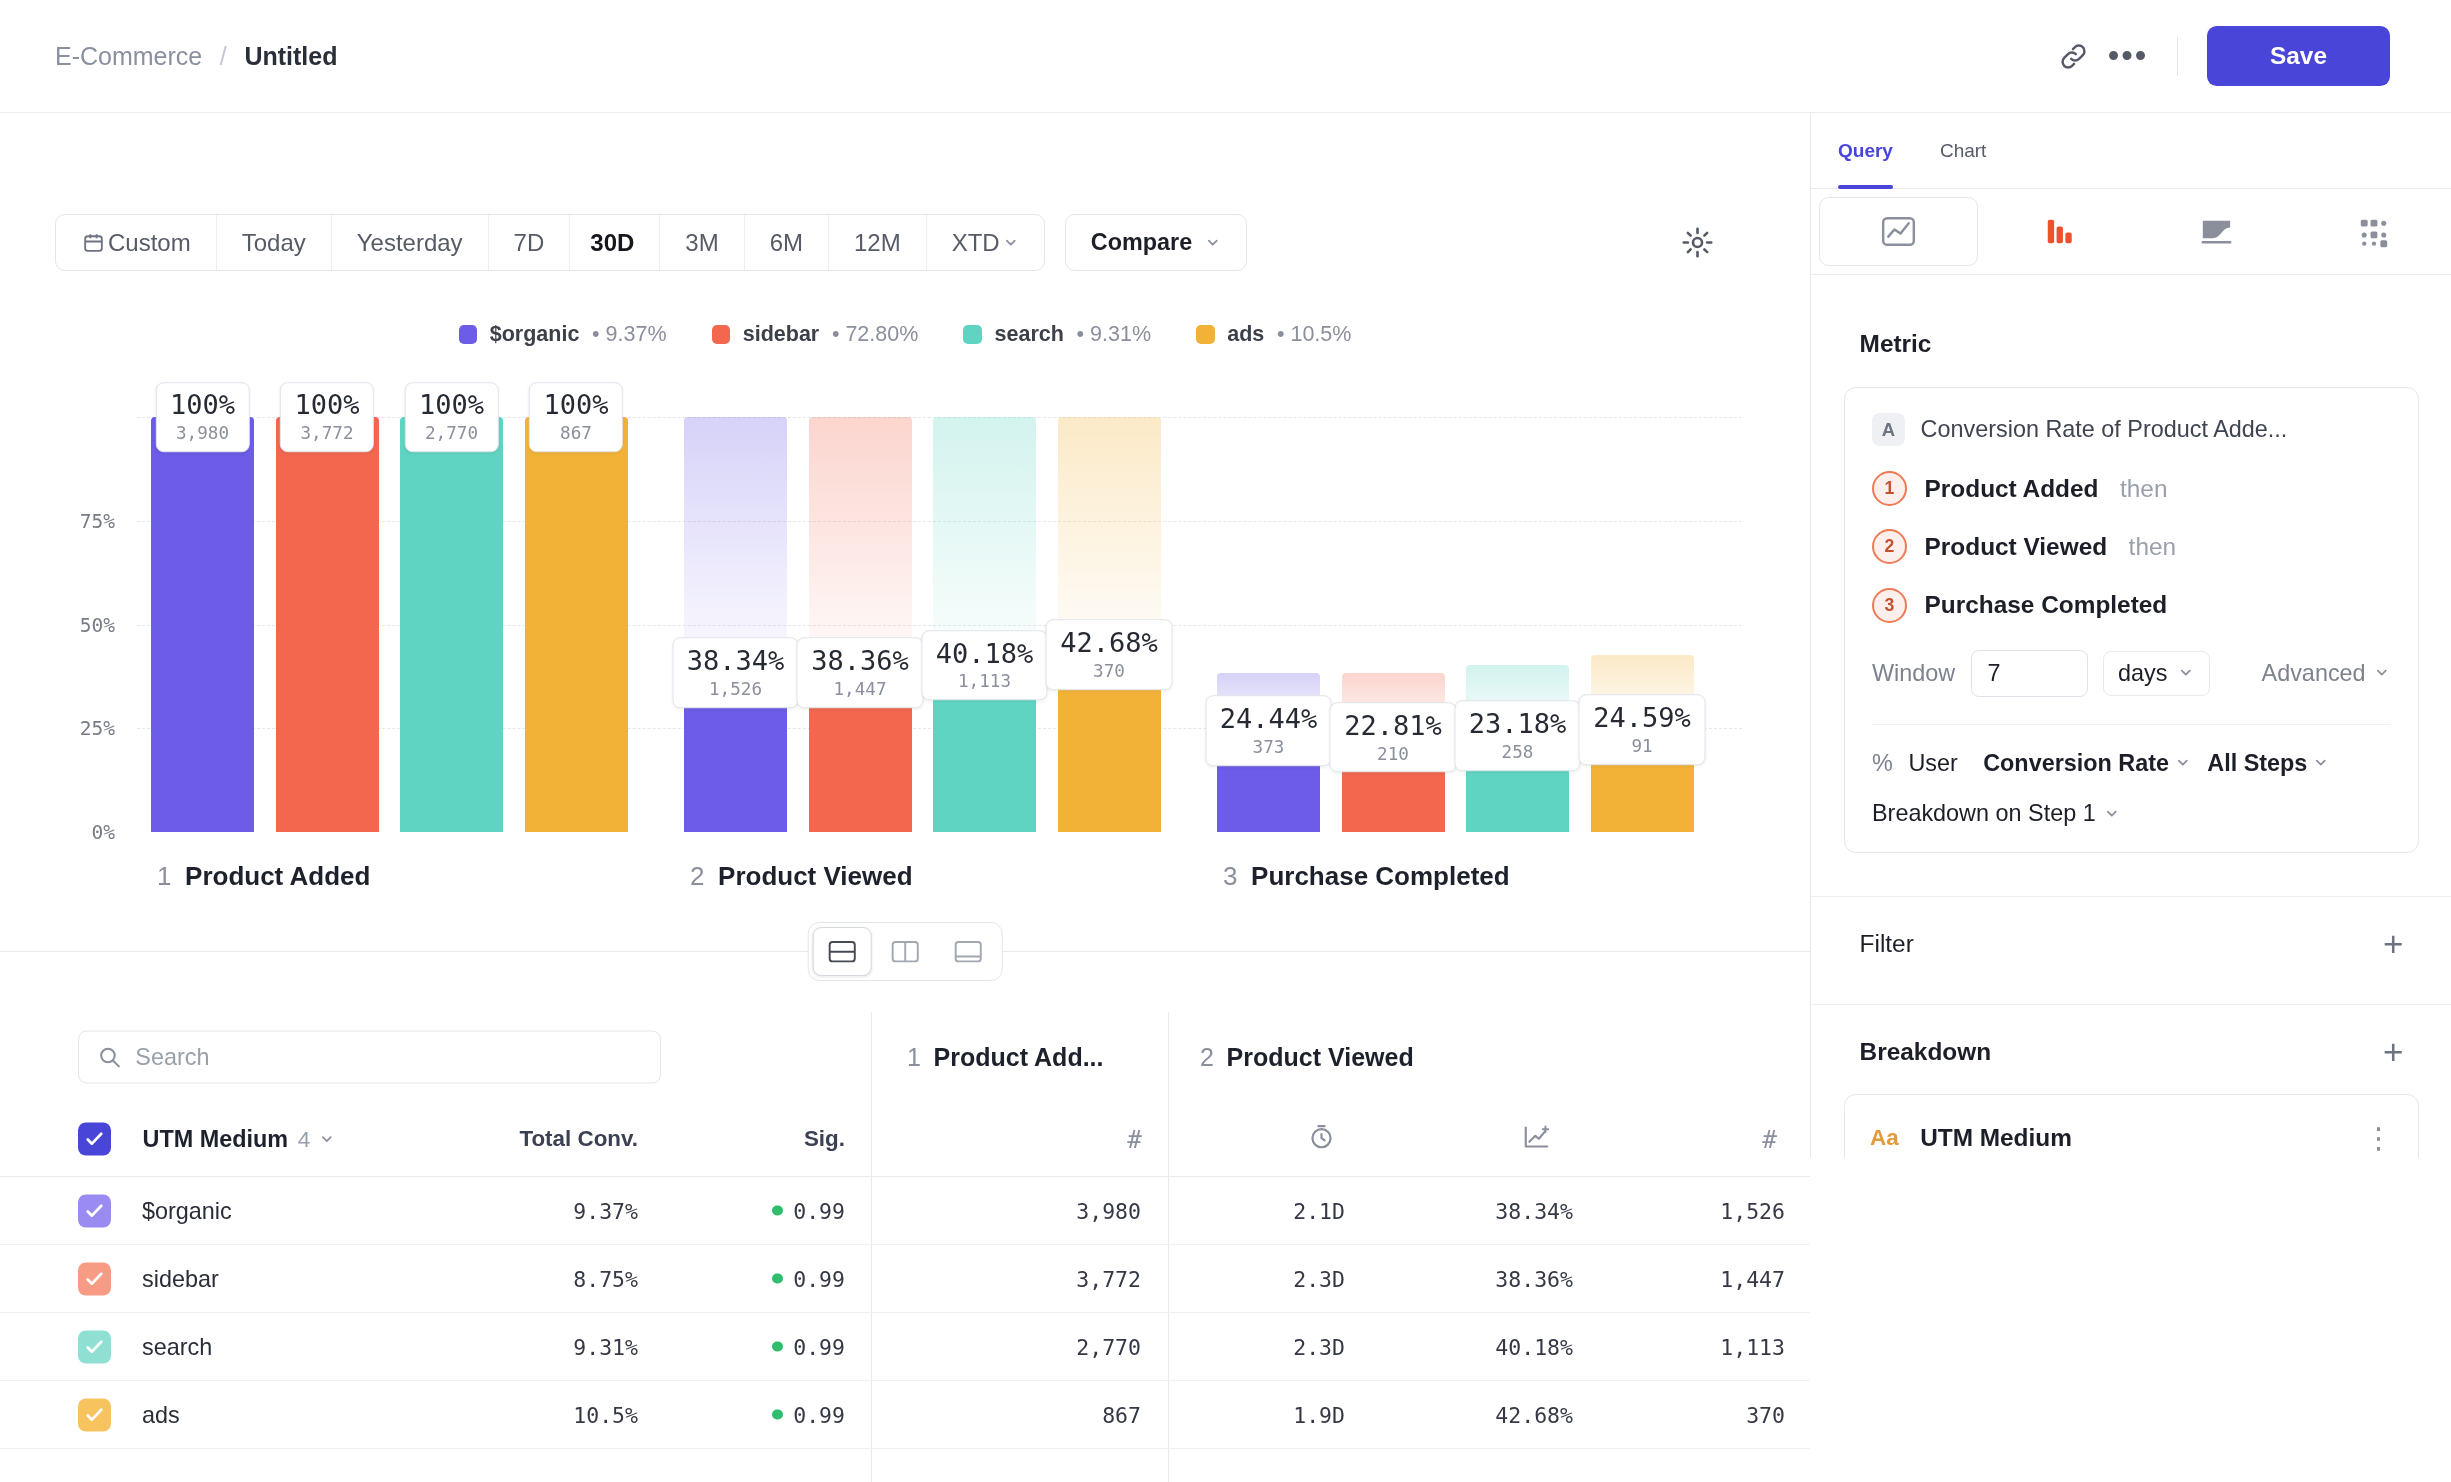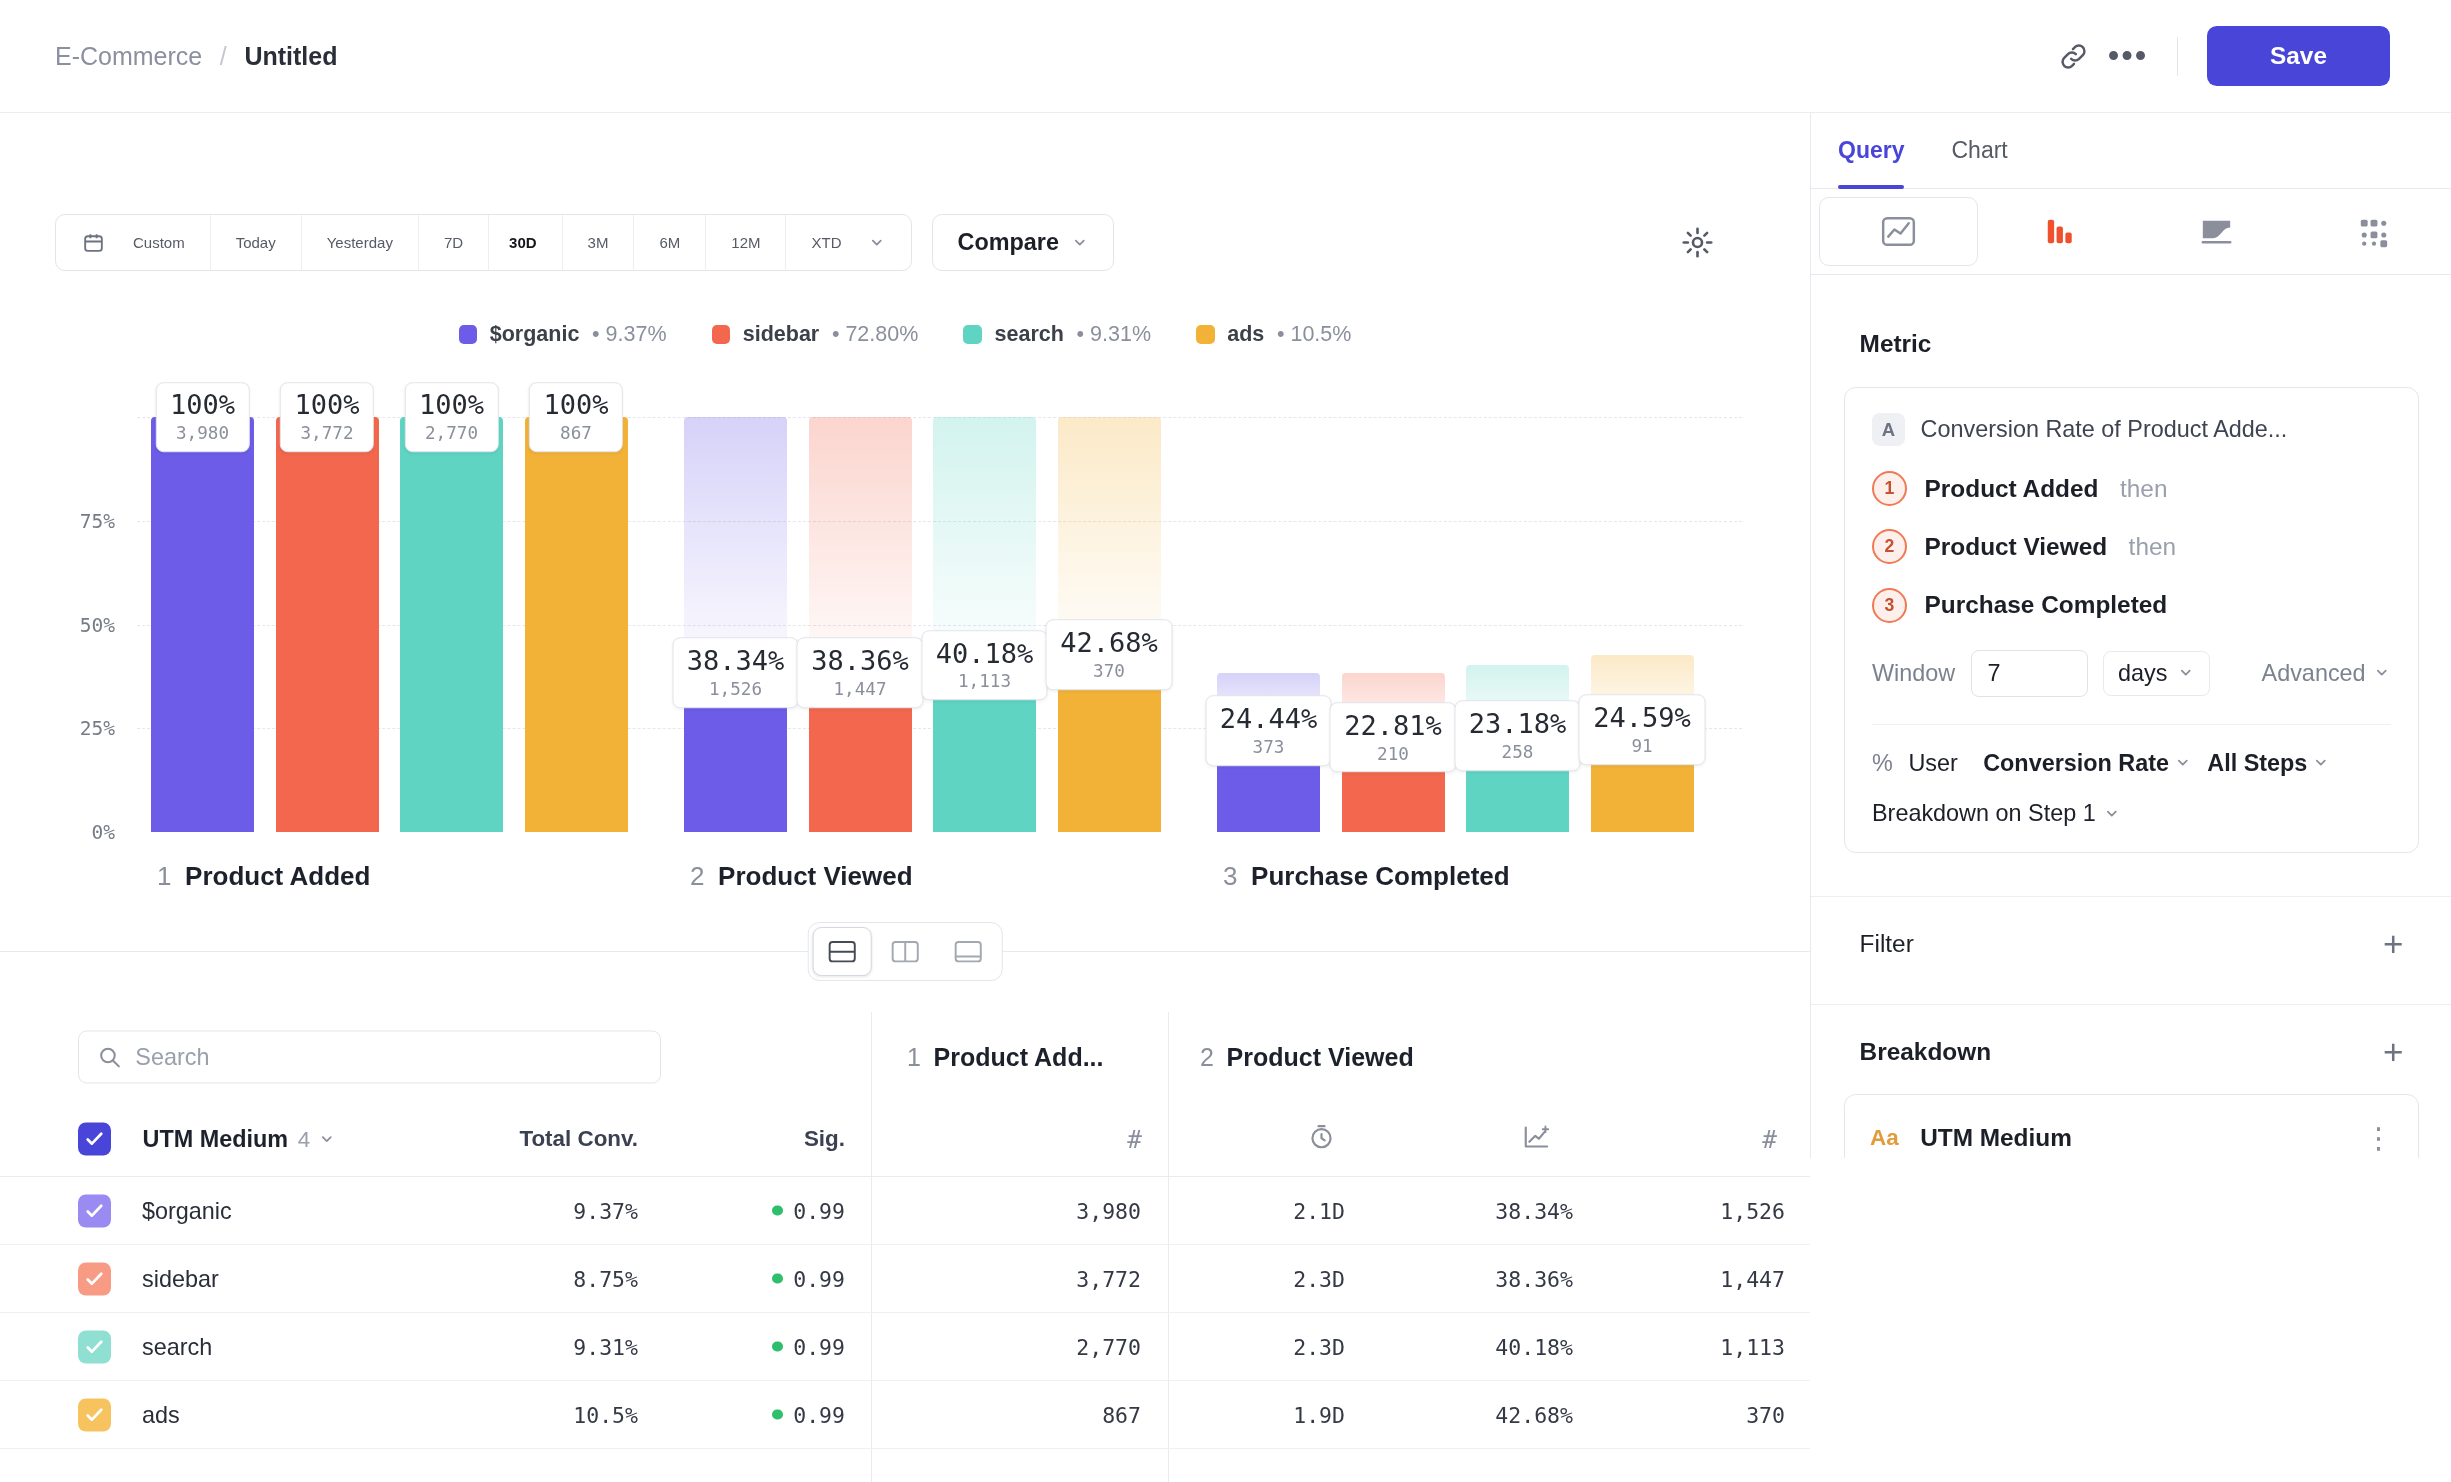--- a/index.html
+++ b/index.html
@@ -17,21 +17,21 @@
   .dots { font-size:33px; color:#555a66; letter-spacing:2px; }
   .top-divider { width:1px; height:39px; background:#e3e5ea; margin:0 29px 0 21.5px; }
   .save-btn { background:#4945D9; color:#fff; font-size:24.4px; font-weight:600; border:none; border-radius:9.8px; width:183px; height:60px; cursor:pointer; }
 
   .content { flex:1; display:flex; min-height:0; }
   .main { position:relative; width:1811px; flex:0 0 1811px; border-right:1px solid #e7e9ee; }
 
   
   .toolbar { position:absolute; top:101px; left:55px; right:64px; height:57px; display:flex; align-items:center; }
   .seg { display:flex; height:57px; border:1px solid #e2e5ea; border-radius:9.8px; overflow:hidden; background:#fff; }
-  .seg-item { display:flex; align-items:center; gap:27px; padding:0 25px; font-size:15px; color:#565b66; border-left:1px solid #eceef2; cursor:pointer; white-space:nowrap; }
+  .seg-item { display:flex; align-items:center; gap:2px; padding:0 25px; font-size:24px; color:#565b66; border-left:1px solid #eceef2; cursor:pointer; white-space:nowrap; }
   .seg-item:first-child { border-left:none; }
   .seg-item.sel { font-weight:700; color:#15171d;padding-left:20px; }
   .seg-item .chev { color:#8a8f9b; display:flex; }
   .compare-btn { margin-left:19.5px; height:57px; border:1px solid #e2e5ea; border-radius:9.8px; background:#fff; display:flex; align-items:center; gap:11.7px; padding:0 25px; font-size:23.4px; font-weight:600; color:#1c1f27; cursor:pointer; }
   .toolbar .grow { flex:1; }
   .gear-btn { width:55px; height:55px; display:flex; align-items:center; justify-content:center; margin-right:21.5px; cursor:pointer; }
   .charttype-btn { height:57px; border:1px solid #e2e5ea; border-radius:9.8px; background:#fff; display:flex; align-items:center; gap:13.7px; padding:0 23.4px; font-size:23.4px; font-weight:600; color:#1c1f27; cursor:pointer; }
   .chev { color:#8a8f9b; display:inline-flex; align-items:center; }
 
   
@@ -85,21 +85,21 @@
   .bh-count { font-size:22.4px; color:#9aa0ab; margin-right:7.8px; }
   .col-head { font-size:22.4px; font-weight:600; color:#3b4152; text-align:right; }
   .hash { font-family:"DejaVu Sans Mono", monospace; font-size:24.4px; color:#8a8f9b; }
   .row-name { font-size:23.4px; color:#2a2e38; }
   .sig-cell { display:flex; align-items:center; justify-content:flex-end; gap:10.7px; }
   .sig-dot { width:10.7px; height:10.7px; border-radius:50%; background:#2EBE6C; }
 
   
   .panel { flex:1; display:flex; flex-direction:column; background:#fff; }
   .p-tabs { height:76px; flex:0 0 76px; display:flex; align-items:stretch; gap:47px; padding-left:27px; border-bottom:1px solid #e7e9ee; }
-  .p-tab { display:flex; align-items:center; font-size:23px; color:#555a66; font-weight:500; position:relative; cursor:pointer; }
+  .p-tab { display:flex; align-items:center; font-size:19px; color:#555a66; font-weight:500; position:relative; cursor:pointer; }
   .p-tab.active { color:#4945D9; font-weight:600; }
   .p-tab.active::after { content:""; position:absolute; left:0; right:0; bottom:-1px; height:3.9px; background:#4945D9; border-radius:2px; }
   .icon-tabs { height:86px; flex:0 0 86px; display:flex; border-bottom:1px solid #e7e9ee; }
   .itab { flex:1; display:flex; align-items:center; justify-content:center; cursor:pointer; color:#8a8f9b; }
   .itab.framed { border:1px solid #e4e6eb; border-radius:9.8px; margin:7.8px 3.9px 7.8px 7.8px; }
   .itab.active { color:#F0502E; }
   .p-body { padding:0 33px; overflow:hidden; }
   .metric-label { margin:55px 0 0 15.6px; font-size:24.4px; font-weight:600; color:#1c1f27; }
   .metric-card { margin-top:29px; border:1px solid #e4e6eb; border-radius:11.7px; padding:25px 27px; }
   .mc-head { display:flex; align-items:center; gap:15.6px; }

